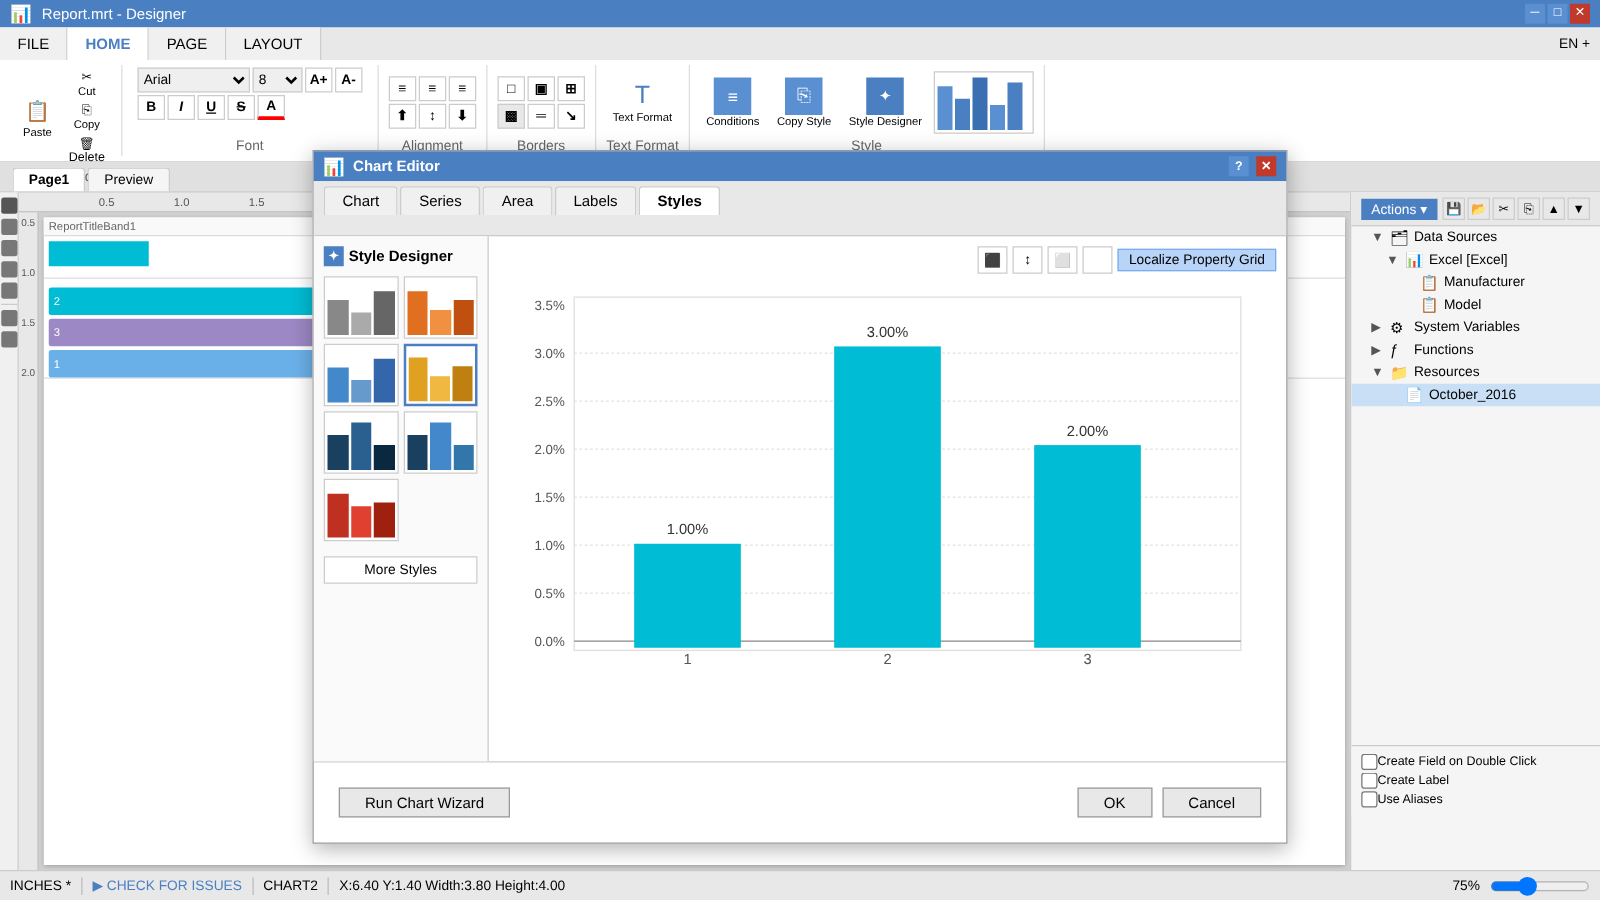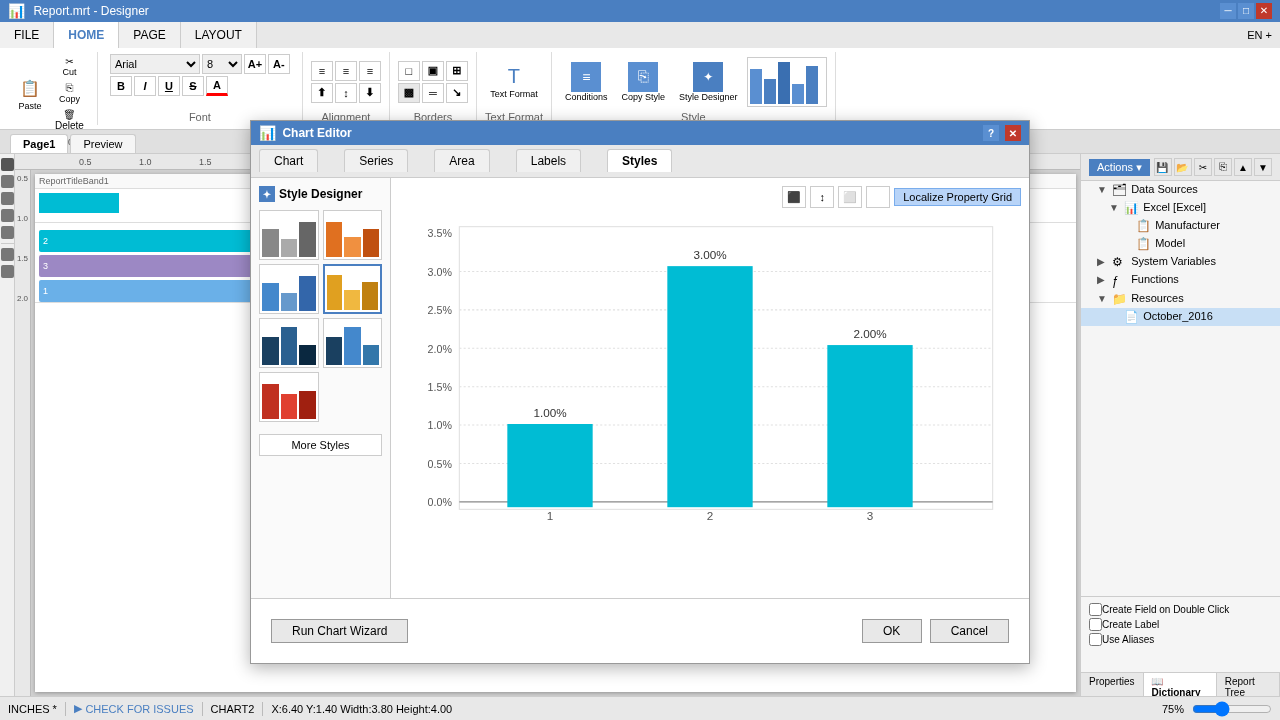--- a/index.html
+++ b/index.html
@@ -319,23 +319,22 @@
       width: 16px; height: 16px;
       background: #5a8fd1;
       display: flex; align-items: center; justify-content: center;
       font-size: 10px;
       margin-right: 4px;
     }
     .modal-tabs {
       display: flex;
       background: #e8e8e8;
       border-bottom: 1px solid #ccc;
-      padding: 5px 8px;
+      padding: 16px 8px;
       padding-top: 4px;
-      gap: 24px;
     }
     .modal-tab {
       padding: 4px 14px;
       font-size: 12px;
       cursor: pointer;
       border: 1px solid #ccc;
       border-bottom: none;
       background: #f0f0f0;
       margin-right: 2px;
       border-radius: 3px 3px 0 0;
@@ -733,27 +732,20 @@
       <div class="check-item">
         <input type="checkbox" style="">
         <span>Create Label</span>
       </div>
       <div class="check-item">
         <input type="checkbox" style="">
         <span>Use Aliases</span>
       </div>
     </div>
 
-    <div style="position:absolute;bottom:0;left:0;right:0;display:flex;border-top:1px solid #ccc;background:#e8e8e8;height:24px;">
-      <div class="rb-tab">Properties</div>
-      <div class="rb-tab active" style="background:white;font-weight:bold;">
-        <span>📖</span> Dictionary
-      </div>
-      <div class="rb-tab">Report Tree</div>
-    </div>
   </div>
 </div>
 
 <div class="bottom-bar">
   <div class="bottom-item">
     <span>INCHES *</span>
   </div>
   <div class="bottom-sep"></div>
   <div class="bottom-item" style="cursor:pointer;color:#4a7fc1;">
     <span>▶</span>

